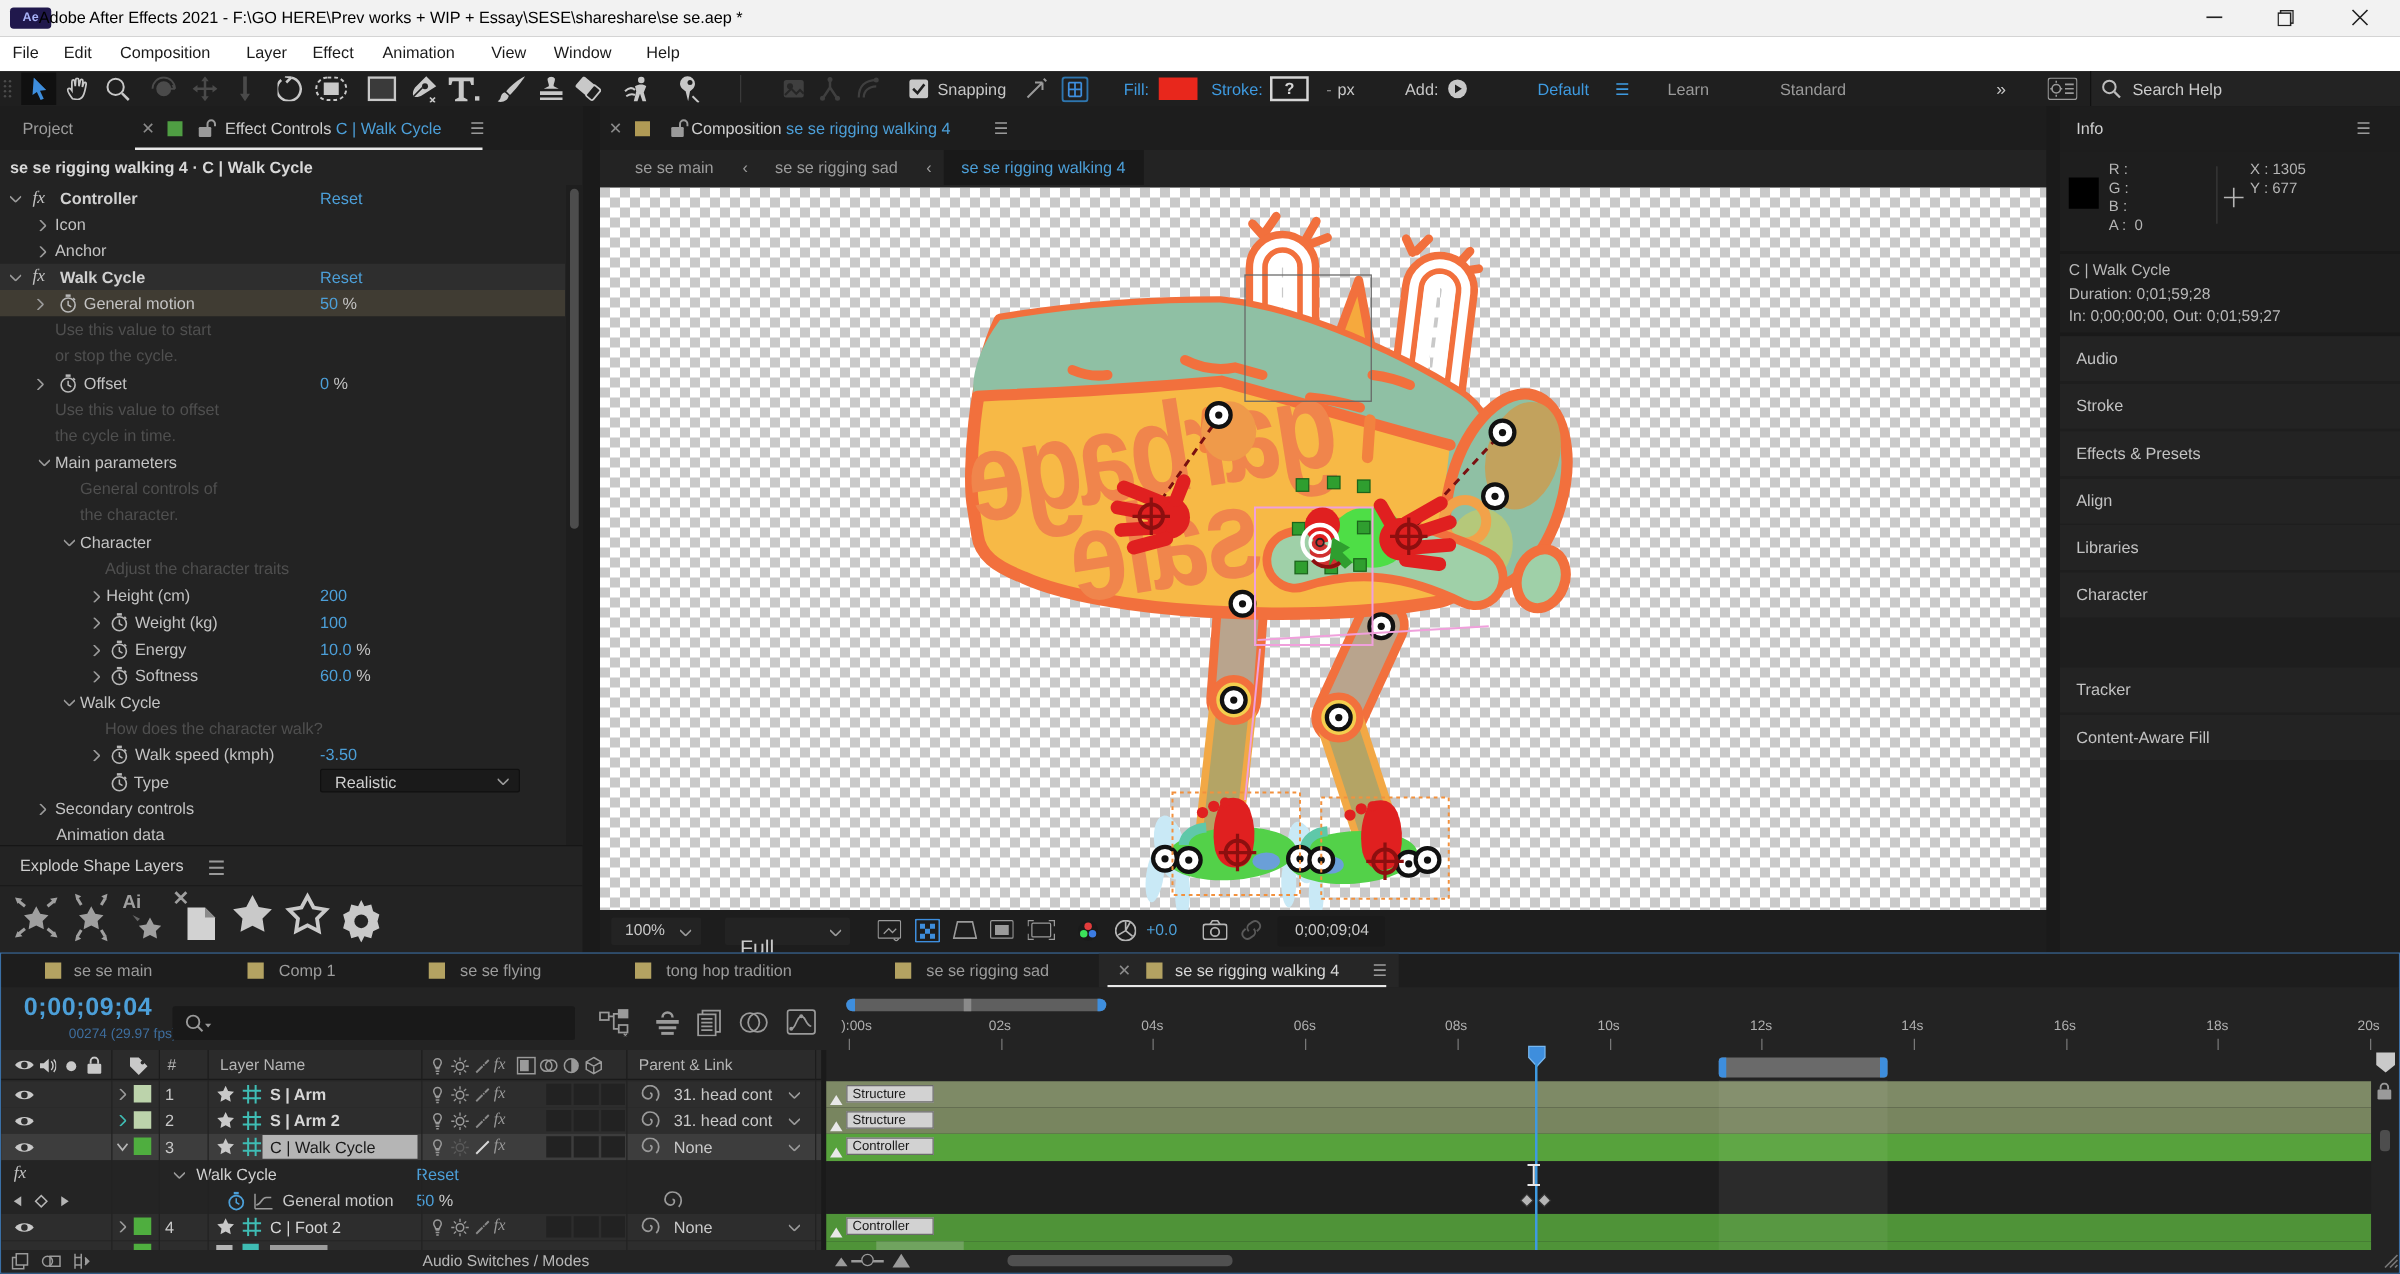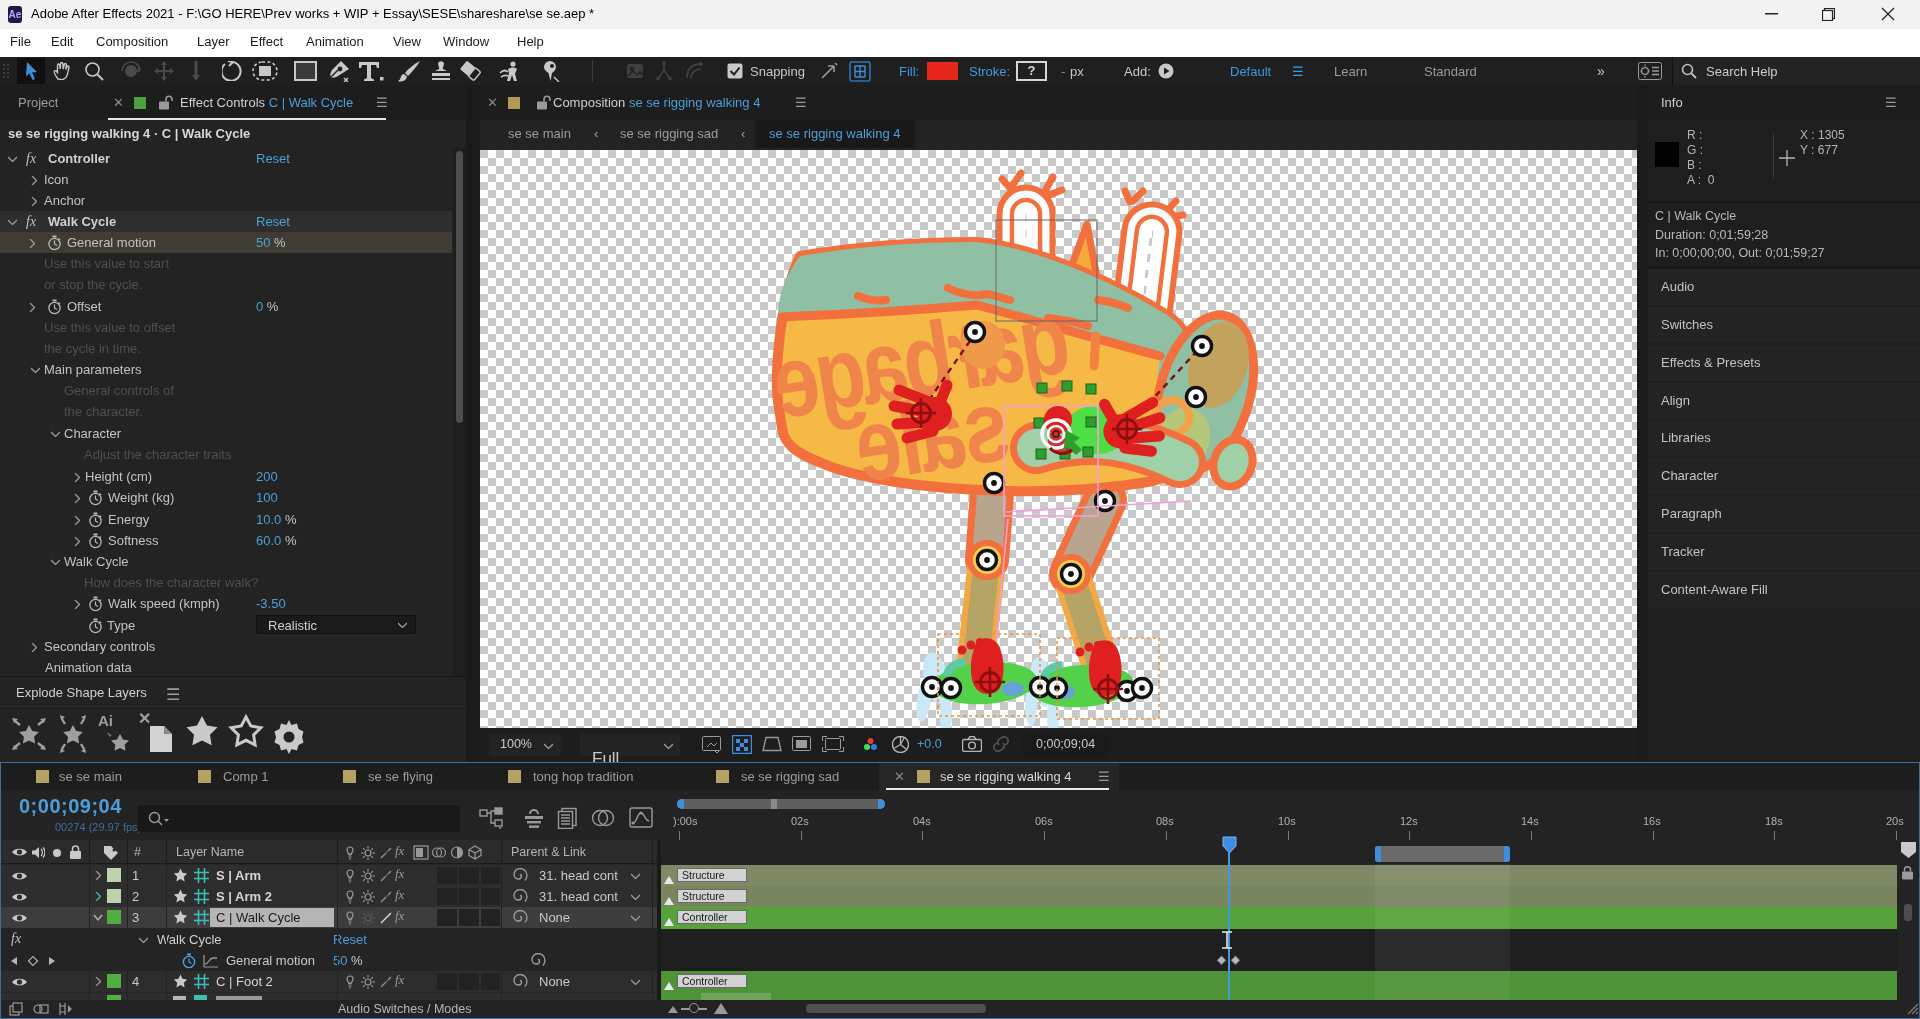--- a/index.html
+++ b/index.html
@@ -2,21 +2,21 @@
 <html><head>
 <meta charset="utf-8">
 <style>
 html,body{margin:0;padding:0;width:1920px;height:1019px;overflow:hidden;background:#1a1a1a;
   font-family:"Liberation Sans",sans-serif;-webkit-font-smoothing:antialiased;}
 *{box-sizing:border-box;}
 .abs{position:absolute;}
 
 #titlebar{position:absolute;left:0;top:0;width:1920px;height:29px;background:#f2f2f2;color:#000;}
 #titlebar .title{position:absolute;left:31px;top:6px;font-size:13px;color:#000;}
-#aelogo{position:absolute;left:8px;top:6px;width:14px;height:17px;background:#20184c;border-radius:3px;
+#aelogo{position:absolute;left:8px;top:6px;width:33px;height:17px;background:#20184c;border-radius:3px;
   color:#a9b3f7;font-size:10px;font-weight:bold;text-align:center;line-height:17px;}
 
 #menubar{position:absolute;left:0;top:29px;width:1920px;height:28px;background:#ffffff;color:#1a1a1a;font-size:13px;}
 #menubar span{position:absolute;top:5px;}
 
 #toolbar{position:absolute;left:0;top:57px;width:1920px;height:28px;background:#1f1f1f;}
 #toolbar svg{position:absolute;top:4px;}
 .tbtxt{position:absolute;font-size:12px;color:#c7c7c7;}
 .tbblue{color:#3e9ae0;}
 
@@ -744,26 +744,25 @@
   <div class="abs" style="left:39px;top:43px;font-size:12px;color:#b5b5b5;line-height:15px;">R :<br>G :<br>B :<br>A :&nbsp;&nbsp;0</div>
   <div class="abs" style="left:125px;top:48px;width:1px;height:46px;background:#3a3a3a;"></div>
   <div class="abs" style="left:152px;top:43px;font-size:12px;color:#b5b5b5;line-height:15px;">X : 1305<br>Y : 677</div>
   <svg class="abs" style="left:131px;top:65px;" width="16" height="16">
       <path d="M8 0 v16 M0 8 h16" stroke="#b5b5b5" stroke-width="1.3"></path>
     </svg>
   <div class="abs" style="left:0px;top:116px;width:272px;height:2px;background:#191919;"></div>
   <div class="abs" style="left:7px;top:122px;font-size:12.5px;color:#b8b8b8;line-height:18.5px;">C | Walk Cycle<br>Duration: 0;01;59;28<br>In: 0;00;00;00, Out: 0;01;59;27</div>
   <div class="abs" style="left:0px;top:181px;width:272px;height:3px;background:#191919;"></div>
   <div class="rphead" style="top:184px;">Audio</div>
-  <div class="rphead" style="top:222px;">Switches</div>
+  <div class="rphead" style="top:222px;">Stroke</div>
   <div class="rphead" style="top:260px;">Effects &amp; Presets</div>
   <div class="rphead" style="top:298px;">Align</div>
   <div class="rphead" style="top:335px;">Libraries</div>
   <div class="rphead" style="top:373px;">Character</div>
-  <div class="rphead" style="top:411px;">Paragraph</div>
   <div class="rphead" style="top:449px;">Tracker</div>
   <div class="rphead" style="top:487px;">Content-Aware Fill</div>
 </div>
 
 <div id="timeline" class="panel">
 
   <div class="tabbar" style="height:27px;background:#1d1d1d;">
     <span class="abs" style="left:35px;top:7px;width:13px;height:13px;background:#b3a262;"></span>
     <span class="abs" style="left:58px;top:6px;">se se main</span>
     <span class="abs" style="left:197px;top:7px;width:13px;height:13px;background:#b3a262;"></span>

